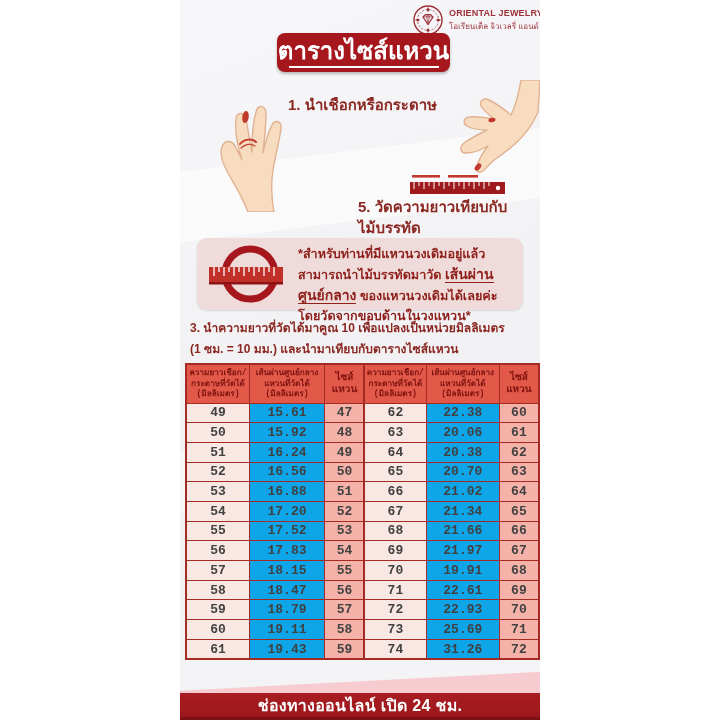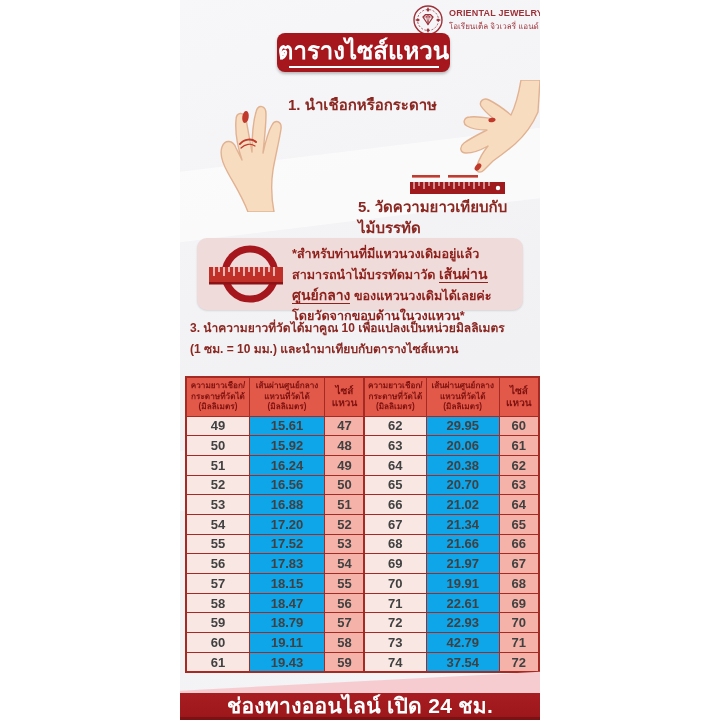--- a/index.html
+++ b/index.html
@@ -41,29 +41,29 @@
   
   .art{position:absolute;}
 
   
   .note-box{
     position:absolute;left:17px;top:238px;width:326px;height:72px;
     background:#efdbda;border-radius:10px;box-shadow:0 1px 2px rgba(0,0,0,.12);
   }
   .note-icon{position:absolute;left:8px;top:4px;}
   .note-text{
-    position:absolute;left:95px;top:6px;width:220px;
+    position:absolute;left:101px;top:6px;width:220px;
     color:#8f211c;font-size:12.6px;font-weight:700;line-height:20px;
   }
   .note-hl{font-size:14px;font-weight:800;border-bottom:1.6px solid #8f211c;padding-bottom:0px;}
 
   
   table.size-table{
-    position:absolute;top:376px;border-collapse:collapse;
-    border:2px solid #a52a24;background:#f9e7e3;
+    position:absolute;top:363px;border-collapse:collapse;
+    border:2px solid #a52a24;background:#f9e7e3;font-family:Liberation Mono, monospace;
   }
   table.size-table.left{left:5px;}
   table.size-table.right{left:183px;}
   table.size-table th,table.size-table td{border:1.6px solid #a52a24;text-align:center;}
   table.size-table th{
     background:#e2594a;color:#7e120f;font-weight:700;
     font-size:8.2px;line-height:1.28;padding:3px 1px;height:31px;
   }
   table.size-table th.c3 div{font-size:10px;line-height:1.15;}
   table.size-table td{
@@ -78,21 +78,21 @@
 
   
   .wedge{position:absolute;left:0;top:670px;width:360px;height:23px;
     background:#f7ccd1;clip-path:polygon(0 90%,100% 8%,100% 100%,0 100%);}
   .footer-banner{
     position:absolute;left:0;top:693px;width:360px;height:27px;
     background:linear-gradient(#a81d21,#9c171b);
     border-bottom:3px solid #7c1114;box-sizing:border-box;
     display:flex;align-items:center;justify-content:center;
   }
-  .footer-banner span{color:#fff;font-size:21px;font-weight:800;letter-spacing:.3px;}
+  .footer-banner span{color:#fff;font-size:16px;font-weight:800;letter-spacing:.3px;}
 </style>
 </head>
 <body>
 
 <div class="panel">
   <div class="streak streak1"></div>
   <div class="streak streak2"></div>
 
   <div class="brand">
     <svg width="32" height="32" viewBox="0 0 32 32">
@@ -304,21 +304,21 @@
           </th>
           <th class="c3">
             <div>ไซส์</div>
             <div>แหวน</div>
           </th>
         </tr>
       </thead>
       <tbody>
         <tr>
           <td class="c1">62</td>
-          <td class="c2">29.95</td>
+          <td class="c2">22.38</td>
           <td class="c3">60</td>
         </tr>
         <tr>
           <td class="c1">63</td>
           <td class="c2">20.06</td>
           <td class="c3">61</td>
         </tr>
         <tr>
           <td class="c1">64</td>
           <td class="c2">20.38</td>
@@ -359,26 +359,26 @@
           <td class="c2">22.61</td>
           <td class="c3">69</td>
         </tr>
         <tr>
           <td class="c1">72</td>
           <td class="c2">22.93</td>
           <td class="c3">70</td>
         </tr>
         <tr>
           <td class="c1">73</td>
-          <td class="c2">42.79</td>
+          <td class="c2">25.69</td>
           <td class="c3">71</td>
         </tr>
         <tr>
           <td class="c1">74</td>
-          <td class="c2">37.54</td>
+          <td class="c2">31.26</td>
           <td class="c3">72</td>
         </tr>
       </tbody>
     </table>
 
   <div class="wedge"></div>
   <div class="footer-banner">
     <span>ช่องทางออนไลน์ เปิด 24 ชม.</span>
   </div>
 </div>

